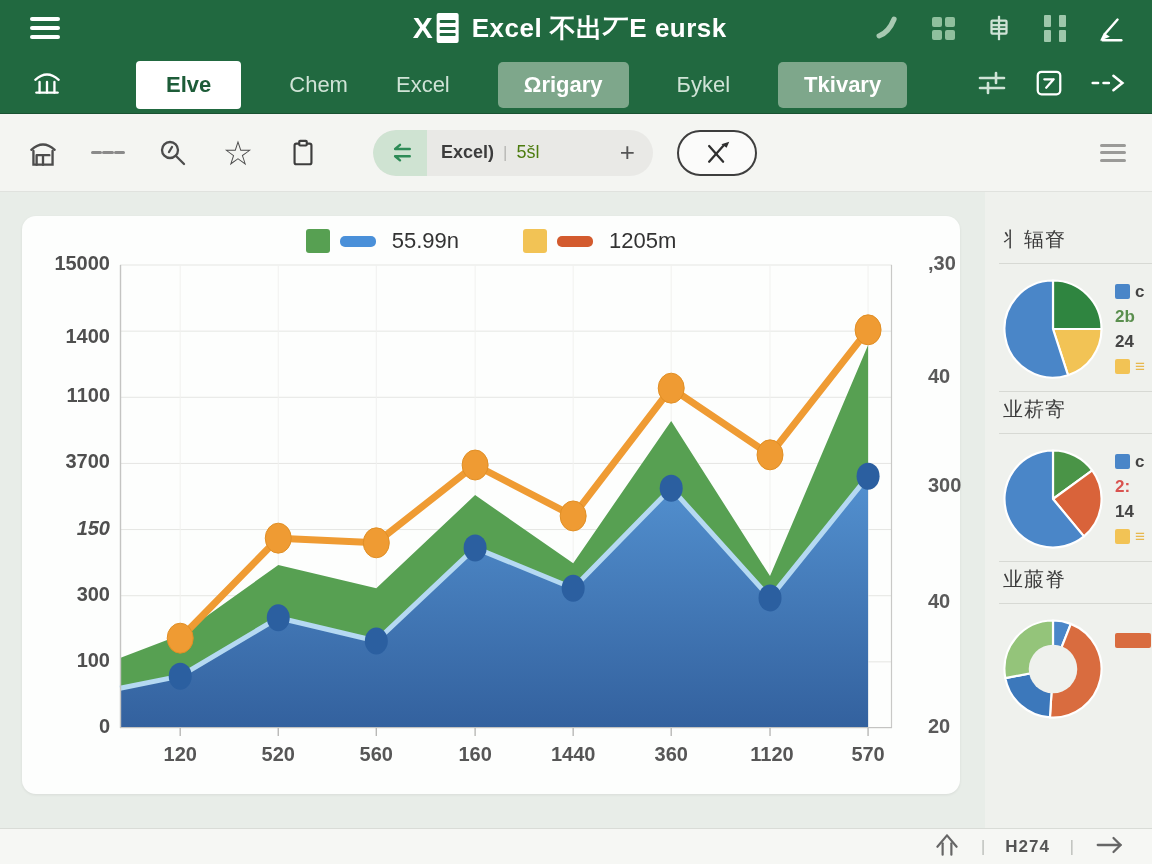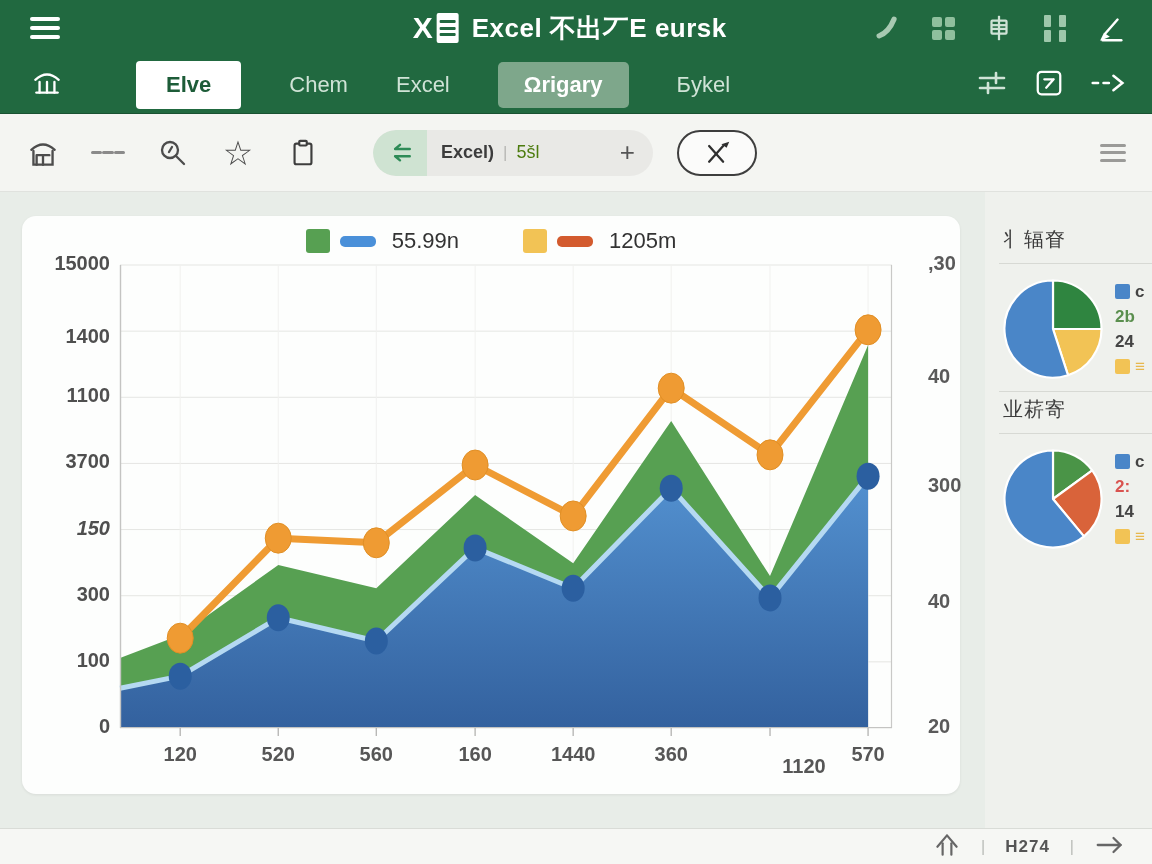--- a/index.html
+++ b/index.html
@@ -166,20 +166,21 @@
         <line x1="23" y1="15" x2="23" y2="25"></line>
       <line x1="6" y1="25" x2="26" y2="25"></line>
     </svg>
   </div>
   <div class="tabs">
     <div class="tab white">Elve</div>
     <div class="tab">Chem</div>
     <div class="tab">Excel</div>
     <div class="tab pill">Ωrigary</div>
     <div class="tab">Бykel</div>
+    <div class="tab pill">Tkivary</div>
   </div>
   <div class="tabbar-icons">
     <div>
       <svg viewBox="0 0 32 32" width="32" height="32" stroke="#cfe3d6" stroke-width="2.6" fill="none" stroke-linecap="round">
         <line x1="4" y1="11" x2="28" y2="11"></line>
           <line x1="20" y1="6" x2="20" y2="16"></line>
         <line x1="4" y1="21" x2="28" y2="21"></line>
           <line x1="12" y1="16" x2="12" y2="26"></line>
       </svg>
     </div>
@@ -337,21 +338,21 @@
       <div class="yr" style="top: 149.435px;">40</div>
       <div class="yr" style="top: 258.24px;">300</div>
       <div class="yr" style="top: 373.99px;">40</div>
       <div class="yr" style="top: 499px;">20</div>
       <div class="xl" style="left: 158.216px;">120</div>
       <div class="xl" style="left: 256.26px;">520</div>
       <div class="xl" style="left: 354.304px;">560</div>
       <div class="xl" style="left: 453.12px;">160</div>
       <div class="xl" style="left: 551.164px;">1440</div>
       <div class="xl" style="left: 649.208px;">360</div>
-      <div class="xl" style="left: 782px; margin-top: 12px;">1120</div>
+      <div class="xl" style="left: 750px;">1120</div>
       <div class="xl" style="left: 846.068px;">570</div>
     </div>
 
   <div class="sidebar">
     <div class="side-sec">
       <div class="side-title">丬辐眘</div>
       <hr class="side-hr">
       <div class="pie-row">
         <svg viewBox="0 0 120 120">
             <path d="M60 60 L60.00 4.00 A56 56 0 0 1 116.00 60.00 Z" fill="#2f8540" stroke="#fff" stroke-width="2.5" stroke-linejoin="round"></path>
@@ -397,20 +398,39 @@
             <div class="leg-item">
               <span class="tx" style="color: rgb(68, 68, 68);">14</span>
             </div>
             <div class="leg-item">
               <span class="sw" style="background: rgb(242, 195, 85);"></span>
               <span class="tx" style="color: rgb(232, 184, 78);">≡</span>
             </div>
           </div>
       </div>
     </div>
+    <div class="side-sec">
+      <hr class="side-hr">
+      <div class="side-title">业菔脊</div>
+      <hr class="side-hr">
+      <div class="pie-row">
+        <svg viewBox="0 0 120 120">
+            <path d="M60 60 L60.00 4.00 A56 56 0 0 1 80.61 7.93 Z" fill="#4a86c8" stroke="#fff" stroke-width="2.5" stroke-linejoin="round"></path>
+            <path d="M60 60 L80.61 7.93 A56 56 0 0 1 56.48 115.89 Z" fill="#d96c3f" stroke="#fff" stroke-width="2.5" stroke-linejoin="round"></path>
+            <path d="M60 60 L56.48 115.89 A56 56 0 0 1 4.99 70.49 Z" fill="#3c78bb" stroke="#fff" stroke-width="2.5" stroke-linejoin="round"></path>
+            <path d="M60 60 L4.99 70.49 A56 56 0 0 1 60.00 4.00 Z" fill="#94c47a" stroke="#fff" stroke-width="2.5" stroke-linejoin="round"></path>
+            <circle cx="60" cy="60" r="28" fill="#eff1ed"></circle>
+          </svg>
+        <div class="pie-legend" style="justify-content:flex-start; padding-top:14px;">
+            <div class="leg-item">
+              <span class="sw wide" style="background: rgb(217, 108, 63);"></span>
+            </div>
+          </div>
+      </div>
+    </div>
   </div>
 
 </div>
 
 <div class="statusbar">
   <div>
     <svg viewBox="0 0 32 32" width="28" height="28" stroke="#666" stroke-width="2.5" fill="none" stroke-linecap="round">
       <path d="M16 5 L5 18 M16 5 L27 18"></path>
       <line x1="11" y1="14" x2="11" y2="27"></line>
         <line x1="21" y1="14" x2="21" y2="27"></line>

